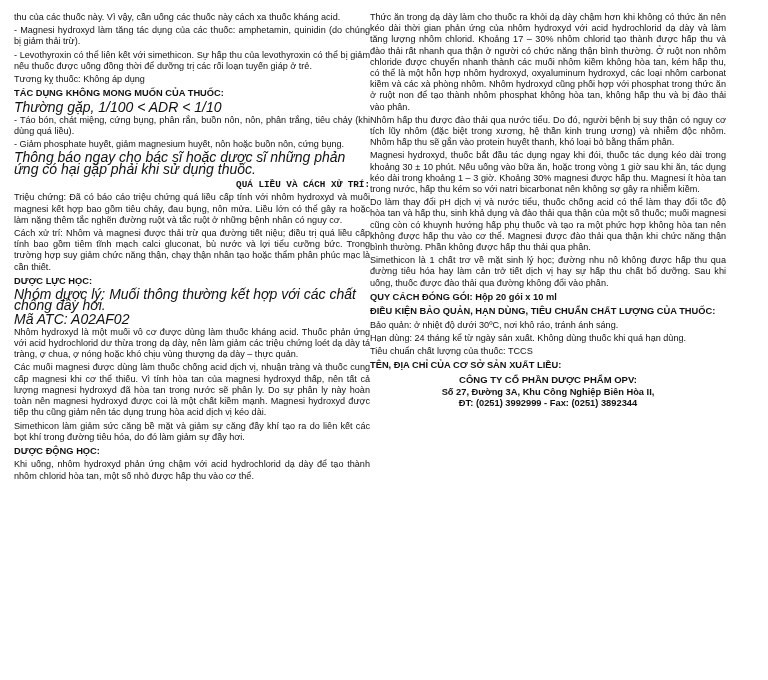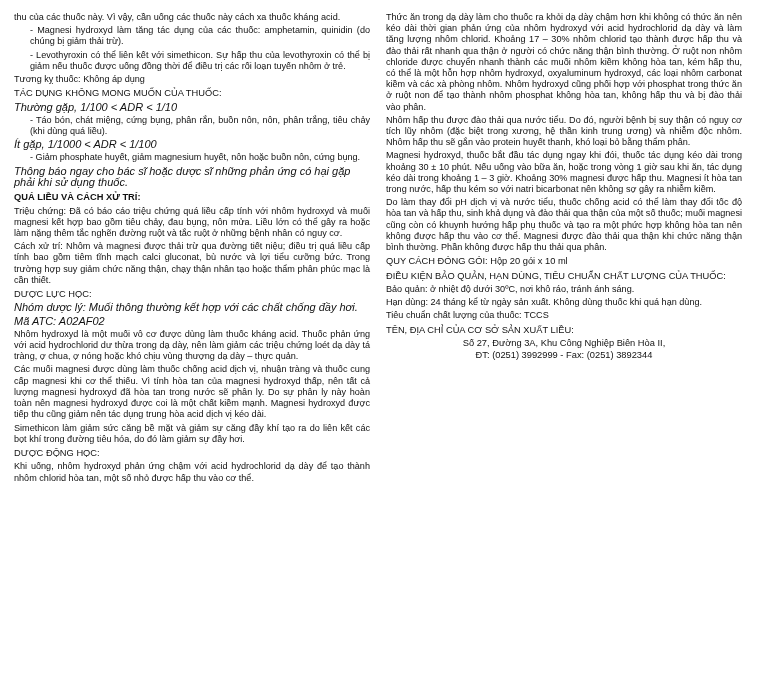--- a/index.html
+++ b/index.html
@@ -17,94 +17,95 @@
   .page {
     width: 768px;
     height: 680px;
     box-sizing: border-box;
     padding: 12px 14px 8px 14px;
     position: relative;
   }
   .cols {
     display: flex;
     flex-direction: row;
-    gap: 16px;
+    gap: 0;
     height: 100%;
   }
   .col {
     width: 356px;
     flex: 0 0 356px;
   }
   .t {
     font-size: 9.1px;
     line-height: 11.2px;
     text-align: justify;
     text-justify: inter-word;
     margin: 0 0 2px 0;
   }
   .dash {
     font-size: 9.1px;
     line-height: 11.2px;
     text-align: justify;
-    margin: 0 0 2px 16px;
+    margin: 0 0 2px 0;
     padding-left: 0;
   }
   .head {
     font-size: 9.3px;
     line-height: 11.4px;
-    font-weight: normal;
+    font-weight: bold;
     margin: 3px 0 2px 0;
   }
   .head-center {
     font-size: 9.3px;
     line-height: 11.6px;
     font-weight: bold;
-    text-align: left;
+    text-align: right;
     margin: 4px 0 2px 0;
+    font-family: Liberation Mono, monospace;
   }
   .ital {
     font-style: italic;
-    font-size: 11px;
+    font-size: 14px;
     line-height: 11.2px;
     margin: 0 0 2px 0;
   }
   .bold-inline {
     font-weight: normal;
   }
   .company {
     font-size: 9.3px;
     line-height: 11.6px;
     text-align: center;
     margin: 0;
+    font-weight: bold;
   }
   .company-name {
     font-weight: bold;
     font-size: 9.5px;
     line-height: 12px;
     text-align: center;
     margin: 2px 0 1px 0;
   }
 </style>
 </head>
 <body>
 
 <div class="page">
   <div class="cols">
 
     <div class="col">
 
       <div class="t">thu của các thuốc này. Vì vậy, cần uống các thuốc này cách xa thuốc kháng acid.</div>
       <div class="dash">- Magnesi hydroxyd làm tăng tác dụng của các thuốc: amphetamin, quinidin (do chúng bị giảm thải trừ).</div>
-      <div class="dash">- Levothyroxin có thể liên kết với simethicon. Sự hấp thu của levothyroxin có thể bị giảm nếu thuốc được uống đồng thời để điều trị các rối loạn tuyến nhôm ở trẻ.</div>
+      <div class="dash">- Levothyroxin có thể liên kết với simethicon. Sự hấp thu của levothyroxin có thể bị giảm nếu thuốc được uống đồng thời để dưỡng trị các rối loạn tuyến giáp ở trẻ.</div>
       <div class="t"><span class="bold-inline">Tương kỵ thuốc:</span><span> Không áp dụng</span></div>
 
       <div class="head">TÁC DỤNG KHÔNG MONG MUỐN CỦA THUỐC:</div>
       <div class="ital">Thường gặp, 1/100 &lt; ADR &lt; 1/10</div>
       <div class="dash">- Táo bón, chát miệng, cứng bụng, phân rắn, buồn nôn, nôn, phân trắng, tiêu chảy (khi dùng quá liều).</div>
-      <div class="ital">Ít gặp, 1/1000 &lt; ADR &lt; 1/100</div>
       <div class="dash">- Giảm phosphate huyết, giảm magnesium huyết, nôn hoặc buồn nôn, cứng bụng.</div>
       <div class="ital">Thông báo ngay cho bác sĩ hoặc dược sĩ những phản ứng có hại gặp phải khi sử dụng thuốc.</div>
 
       <div class="head-center">QUÁ LIỀU VÀ CÁCH XỬ TRÍ:</div>
       <div class="t"><span class="bold-inline">Triệu chứng:</span><span> Đã có báo cáo triệu chứng quá liều cấp tính với nhôm hydroxyd và muối magnesi kết hợp bao gồm tiêu chảy, đau bụng, nôn mửa. Liều lớn có thể gây ra hoặc làm nặng thêm tắc nghẽn đường ruột và tắc ruột ở những bệnh nhân có nguy cơ.</span></div>
       <div class="t"><span class="bold-inline">Cách xử trí:</span><span> Nhôm và magnesi được thải trừ qua đường tiết niệu; điều trị quá liều cấp tính bao gồm tiêm tĩnh mạch calci gluconat, bù nước và lợi tiểu cưỡng bức. Trong trường hợp suy giảm chức năng thận, chạy thận nhân tạo hoặc thẩm phân phúc mạc là cần thiết.</span></div>
 
       <div class="head">DƯỢC LỰC HỌC:</div>
       <div class="ital">Nhóm dược lý: Muối thông thường kết hợp với các chất chống đầy hơi.</div>
       <div class="ital">Mã ATC: A02AF02</div>
@@ -116,28 +117,30 @@
       <div class="t">Khi uống, nhôm hydroxyd phản ứng chậm với acid hydrochlorid dạ dày để tạo thành nhôm chlorid hòa tan, một số nhỏ được hấp thu vào cơ thể.</div>
 
     </div>
 
     <div class="col">
 
       <div class="t">Thức ăn trong dạ dày làm cho thuốc ra khỏi dạ dày chậm hơn khi không có thức ăn nên kéo dài thời gian phản ứng của nhôm hydroxyd với acid hydrochlorid dạ dày và làm tăng lượng nhôm chlorid. Khoảng 17 – 30% nhôm chlorid tạo thành được hấp thu và đào thải rất nhanh qua thận ở người có chức năng thận bình thường. Ở ruột non nhôm chloride được chuyển nhanh thành các muối nhôm kiềm không hòa tan, kém hấp thu, có thể là một hỗn hợp nhôm hydroxyd, oxyaluminum hydroxyd, các loại nhôm carbonat kiềm và các xà phòng nhôm. Nhôm hydroxyd cũng phối hợp với phosphat trong thức ăn ở ruột non để tạo thành nhôm phosphat không hòa tan, không hấp thu và bị đào thải vào phân.</div>
       <div class="t">Nhôm hấp thu được đào thải qua nước tiểu. Do đó, người bệnh bị suy thận có nguy cơ tích lũy nhôm (đặc biệt trong xương, hệ thần kinh trung ương) và nhiễm độc nhôm. Nhôm hấp thu sẽ gắn vào protein huyết thanh, khó loại bỏ bằng thẩm phân.</div>
       <div class="t">Magnesi hydroxyd, thuốc bắt đầu tác dụng ngay khi đói, thuốc tác dụng kéo dài trong khoảng 30 ± 10 phút. Nếu uống vào bữa ăn, hoặc trong vòng 1 giờ sau khi ăn, tác dụng kéo dài trong khoảng 1 – 3 giờ. Khoảng 30% magnesi được hấp thu. Magnesi ít hòa tan trong nước, hấp thu kém so với natri bicarbonat nên không sợ gây ra nhiễm kiềm.</div>
       <div class="t">Do làm thay đổi pH dịch vị và nước tiểu, thuốc chống acid có thể làm thay đổi tốc độ hòa tan và hấp thu, sinh khả dụng và đào thải qua thận của một số thuốc; muối magnesi cũng còn có khuynh hướng hấp phụ thuốc và tạo ra một phức hợp không hòa tan nên không được hấp thu vào cơ thể. Magnesi được đào thải qua thận khi chức năng thận bình thường. Phần không được hấp thu thải qua phân.</div>
+      <div class="t">Simethicon là 1 chất trơ về mặt sinh lý học; đường nhu nô không được hấp thu qua đường tiêu hóa hay làm cản trở tiết dịch vị hay sự hấp thu chất bổ dưỡng. Sau khi uống, thuốc được đào thải qua đường không đổi vào phân.</div>
 
       <div class="head">QUY CÁCH ĐÓNG GÓI: Hộp 20 gói x 10 ml</div>
       <div class="head">ĐIỀU KIỆN BẢO QUẢN, HẠN DÙNG, TIÊU CHUẨN CHẤT LƯỢNG CỦA THUỐC:</div>
 
       <div class="t"><span class="bold-inline">Bảo quản:</span><span> ở nhiệt độ dưới 30ºC, nơi khô ráo, tránh ánh sáng.</span></div>
       <div class="t"><span class="bold-inline">Hạn dùng:</span><span> 24 tháng kể từ ngày sản xuất. Không dùng thuốc khi quá hạn dùng.</span></div>
       <div class="t"><span class="bold-inline">Tiêu chuẩn chất lượng của thuốc:</span><span> TCCS</span></div>
 
       <div class="head">TÊN, ĐỊA CHỈ CỦA CƠ SỞ SẢN XUẤT LIỀU:</div>
+      <div class="company-name">CÔNG TY CỔ PHẦN DƯỢC PHẨM OPV:</div>
       <div class="company">Số 27, Đường 3A, Khu Công Nghiệp Biên Hòa II,</div>
       <div class="company">ĐT: (0251) 3992999 - Fax: (0251) 3892344</div>
 
     </div>
 
   </div>
 </div>
 
 </body></html>

